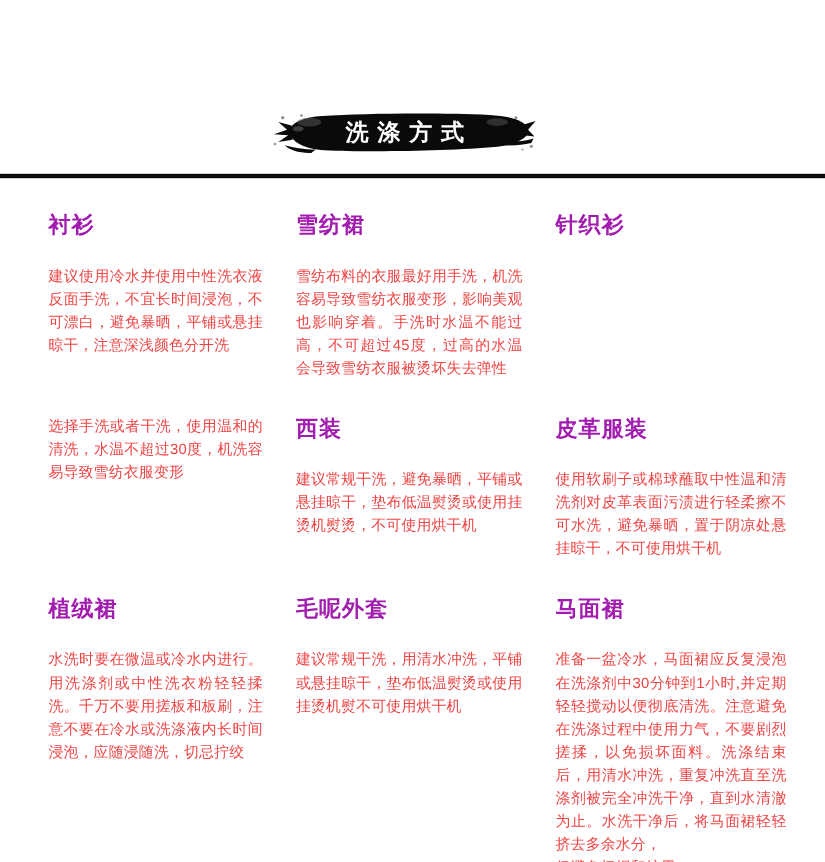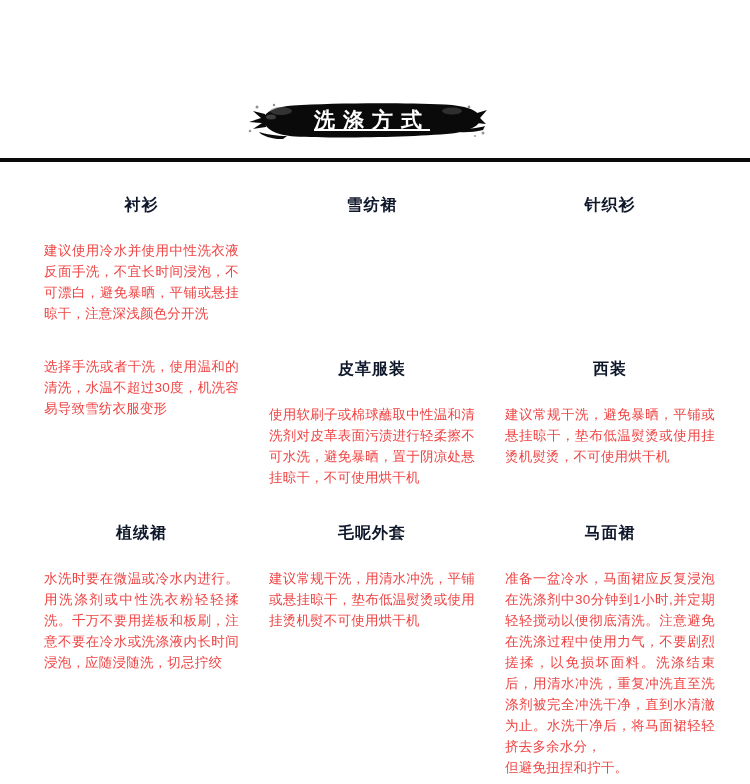--- a/index.html
+++ b/index.html
@@ -32,21 +32,20 @@
     left: 0; top: 0; right: 0; bottom: 0;
     display: flex;
     align-items: center;
     justify-content: center;
     color: #ffffff;
     font-size: 21px;
     font-weight: bold;
     letter-spacing: 8px;
     padding-left: 10px; 
     z-index: 2;
-    text-decoration: underline;
   }
 
   
   .divider {
     width: 100%;
     height: 4px;
     background: #0a0a0a;
     margin-top: 16px;
   }
 
@@ -54,25 +53,25 @@
   .grid {
     display: grid;
     grid-template-columns: 195px 206px 210px;
     column-gap: 30px;
     row-gap: 32px;
     padding: 30px 35px 0 44px;
     align-items: start;
   }
   .cell { min-width: 0; }
   .cell-title {
-    font-size: 16px;
+    font-size: 20px;
     line-height: 26px;
     font-weight: bold;
-    color: #0f172a;
-    text-align: center;
+    color: #a21caf;
+    text-align: left;
     letter-spacing: 1px;
     margin-bottom: 22px;
   }
   .cell-body {
     font-size: 13.5px;
     line-height: 21px;
     font-weight: 500;
     color: #ef4444;
     text-align: justify;
     white-space: pre-line;
@@ -117,38 +116,39 @@
   <div class="divider"></div>
 
   <main class="grid" id="care-grid">
     <section class="cell">
       <h3 class="cell-title">衬衫</h3>
       <p class="cell-body">建议使用冷水并使用中性洗衣液反面手洗，不宜长时间浸泡，不可漂白，避免暴晒，平铺或悬挂晾干，注意深浅颜色分开洗</p>
     </section>
 
     <section class="cell">
       <h3 class="cell-title">雪纺裙</h3>
+      <p class="cell-body">雪纺布料的衣服最好用手洗，机洗容易导致雪纺衣服变形，影响美观也影响穿着。手洗时水温不能过高，不可超过45度，过高的水温会导致雪纺衣服被烫坏失去弹性</p>
     </section>
 
     <section class="cell">
       <h3 class="cell-title">针织衫</h3>
     </section>
 
     <section class="cell">
       <p class="cell-body">选择手洗或者干洗，使用温和的清洗，水温不超过30度，机洗容易导致雪纺衣服变形</p>
     </section>
 
     <section class="cell">
-      <h3 class="cell-title">皮革服装</h3>
-      <p class="cell-body">使用软刷子或棉球蘸取中性温和清洗剂对皮革表面污渍进行轻柔擦不可水洗，避免暴晒，置于阴凉处悬挂晾干，不可使用烘干机</p>
+      <h3 class="cell-title">西装</h3>
+      <p class="cell-body">建议常规干洗，避免暴晒，平铺或悬挂晾干，垫布低温熨烫或使用挂烫机熨烫，不可使用烘干机</p>
     </section>
 
     <section class="cell">
-      <h3 class="cell-title">西装</h3>
-      <p class="cell-body">建议常规干洗，避免暴晒，平铺或悬挂晾干，垫布低温熨烫或使用挂烫机熨烫，不可使用烘干机</p>
+      <h3 class="cell-title">皮革服装</h3>
+      <p class="cell-body">使用软刷子或棉球蘸取中性温和清洗剂对皮革表面污渍进行轻柔擦不可水洗，避免暴晒，置于阴凉处悬挂晾干，不可使用烘干机</p>
     </section>
 
     <section class="cell">
       <h3 class="cell-title">植绒裙</h3>
       <p class="cell-body">水洗时要在微温或冷水内进行。用洗涤剂或中性洗衣粉轻轻揉洗。千万不要用搓板和板刷，注意不要在冷水或洗涤液内长时间浸泡，应随浸随洗，切忌拧绞</p>
     </section>
 
     <section class="cell">
       <h3 class="cell-title">毛呢外套</h3>
       <p class="cell-body">建议常规干洗，用清水冲洗，平铺或悬挂晾干，垫布低温熨烫或使用挂烫机熨不可使用烘干机</p>

